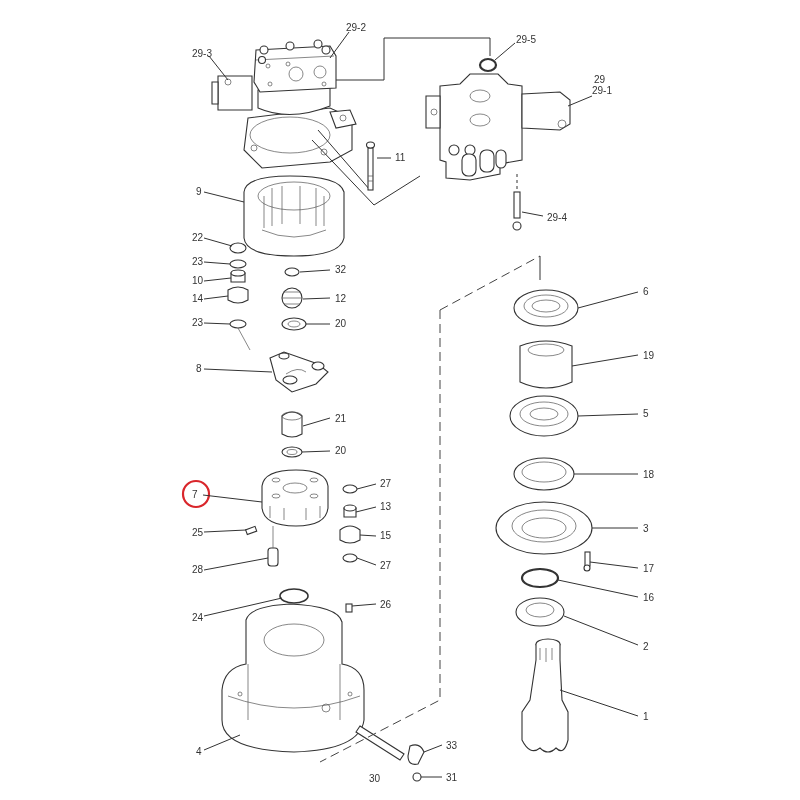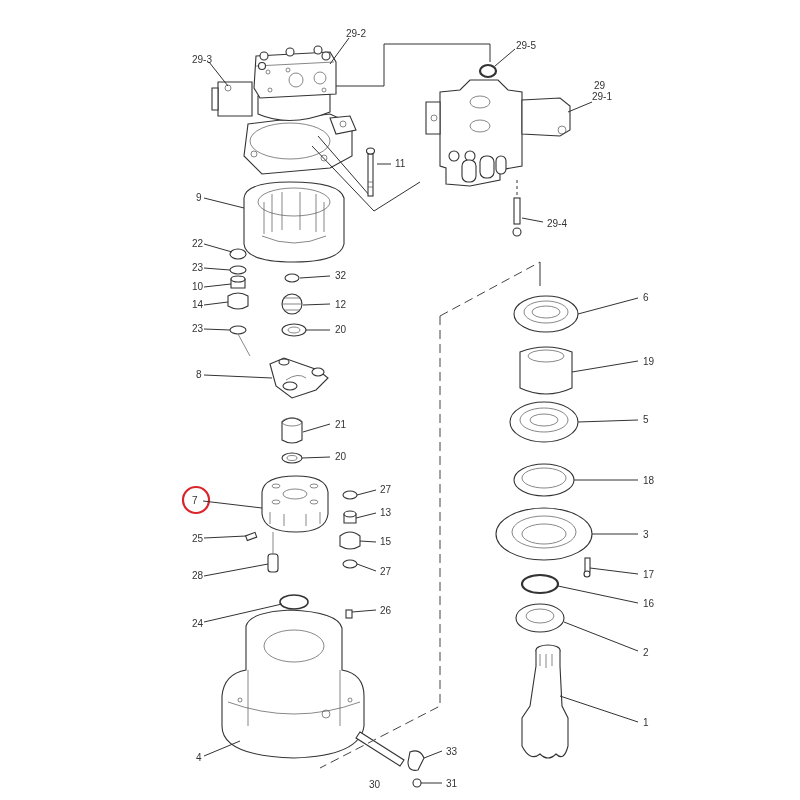--- a/index.html
+++ b/index.html
@@ -1,17 +1,17 @@
 <!DOCTYPE html>
 <html><head>
 <meta charset="utf-8">
 <style>
   html, body { margin:0; padding:0; background:#ffffff; }
   body { width:800px; height:800px; overflow:hidden; font-family:"Liberation Sans", sans-serif; }
-  #canvas { position:absolute; left:0; top:6px; width:800px; height:599px; }
+  #canvas { position:absolute; left:0; top:0; width:800px; height:599px; }
   svg text { font-family:"Liberation Sans", sans-serif; font-size:10px; fill:#333; }
   .ln { stroke:#333; stroke-width:1; fill:none; }
   .part { stroke:#333; stroke-width:1.1; fill:#fff; }
   .thin { stroke:#555; stroke-width:0.7; fill:none; }
   .dash { stroke:#444; stroke-width:1; fill:none; stroke-dasharray:9 5; }
   .hl { stroke:#d9262b; stroke-width:2.2; fill:none; }
 </style>
 </head>
 <body>
 

